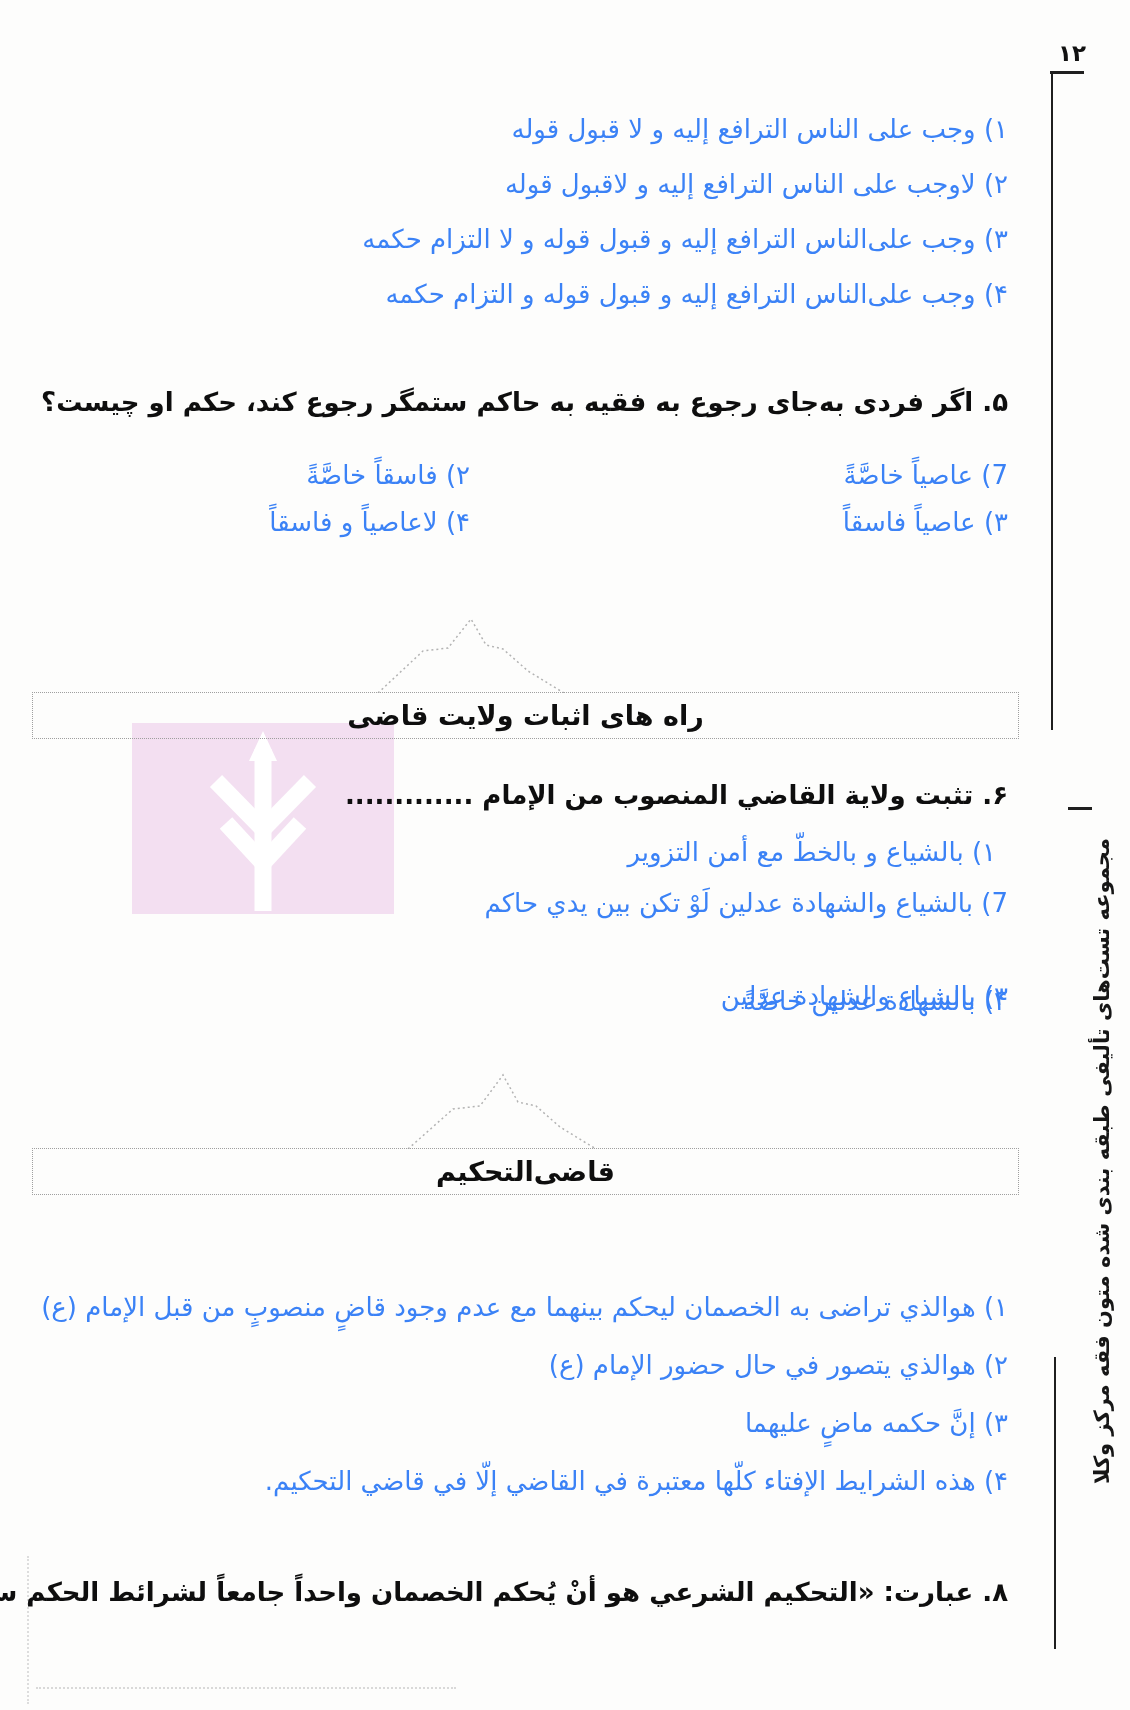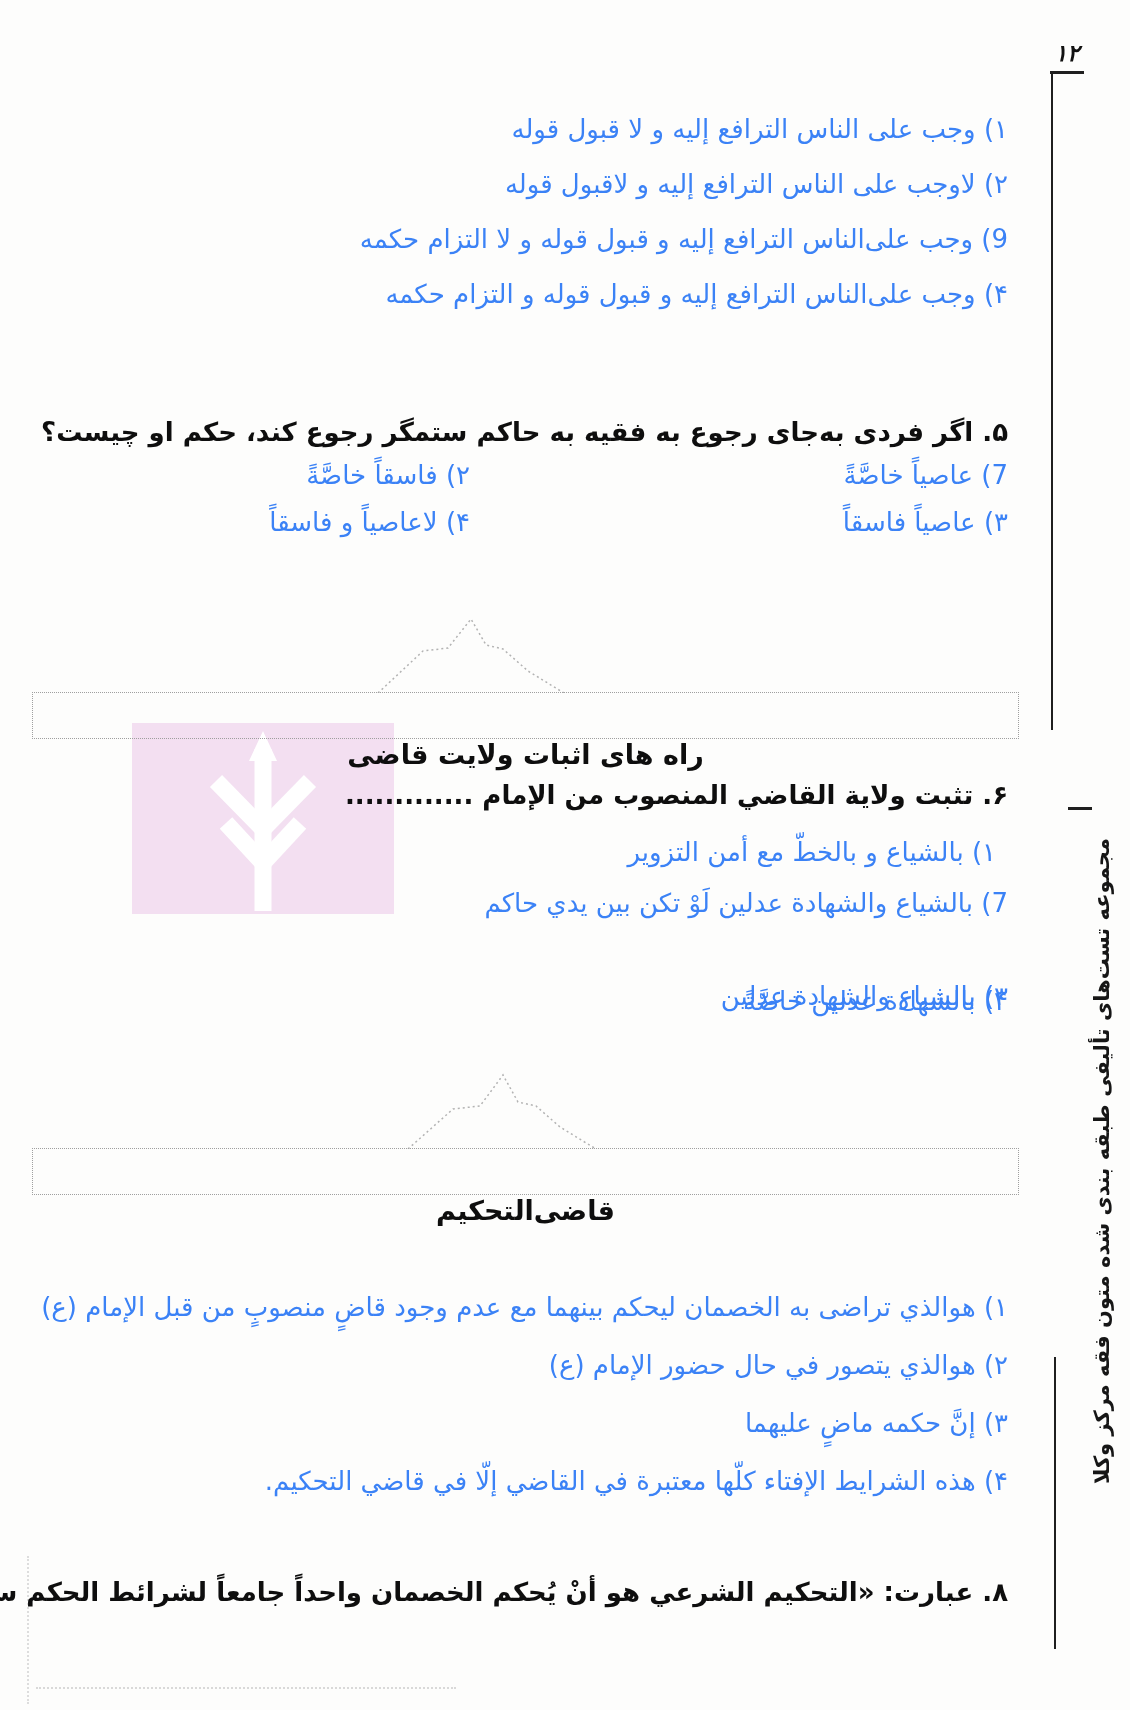--- a/index.html
+++ b/index.html
@@ -12,31 +12,31 @@
   .abs{position:absolute; white-space:nowrap; direction:rtl; unicode-bidi:plaintext; z-index:3;}
   .opt{font-size:26px; color:#3b82f6; line-height:38px;}
   .q{font-size:26px; font-weight:bold; color:#0e0e0e; line-height:40px;}
   .q8{font-size:26px;}
   .sec-box{
     position:absolute; left:32px; width:985px; height:45px; z-index:2;
     border:1px dotted #9f9f9f; background:transparent;
   }
   .sec-title{
     width:100%; text-align:center; font-weight:bold; font-size:27px;
-    line-height:45px; direction:rtl; color:#0e0e0e;margin-top:39px;
+    line-height:45px; direction:rtl; color:#0e0e0e;
   }
   .mountain{position:absolute; z-index:2;}
   
   #wm{position:absolute; z-index:1;}
   #wm-square{position:absolute; left:132px; top:722px; width:262px; height:193px;}
   
   .rule{position:absolute; background:#1f1f1f; z-index:4;}
   #page-number{
-    position:absolute; left:1048px; top:40px; width:38px; text-align:center;
-    font-size:23px; font-weight:bold; color:#111; z-index:4; direction:rtl;font-style:italic;
+    position:absolute; left:1048px; top:40px; width:38px; 
+    font-size:23px; font-weight:bold; color:#111; z-index:4; direction:rtl;
   }
   #spine-caption{
     position:absolute; left:542px; top:838px; width:540px; height:40px;
     transform:rotate(-90deg); transform-origin:right top;
     direction:rtl; text-align:right; font-weight:bold; font-size:21px;
     line-height:40px; color:#161616; z-index:4; white-space:nowrap;
   }
   .artifact{position:absolute; z-index:1;}
 </style>
 </head>
@@ -54,24 +54,24 @@
         <path d="M94 100 L131 140"></path>
         <path d="M168 100 L131 140"></path>
       </g>
       <polygon points="131,8 117,38 145,38" fill="#ffffff"></polygon>
     </svg>
 
   </div>
 
   <div class="abs opt" style="top:110px; right:122px">۱) وجب على الناس الترافع إليه و لا قبول قوله</div>
   <div class="abs opt" style="top:165px; right:122px">۲) لاوجب على الناس الترافع إليه و لاقبول قوله</div>
-  <div class="abs opt" style="top:220px; right:122px">9) وجب على‌الناس الترافع إليه و قبول قوله و لا التزام حكمه</div>
+  <div class="abs opt" style="top:220px; right:122px">۳) وجب على‌الناس الترافع إليه و قبول قوله و لا التزام حكمه</div>
   <div class="abs opt" style="top:275px; right:122px">۴) وجب على‌الناس الترافع إليه و قبول قوله و التزام حكمه</div>
 
-  <div class="abs q" style="top:412px; right:122px">۵. اگر فردی به‌جای رجوع به فقیه به حاکم ستمگر رجوع کند، حکم او چیست؟</div>
+  <div class="abs q" style="top:382px; right:122px">۵. اگر فردی به‌جای رجوع به فقیه به حاکم ستمگر رجوع کند، حکم او چیست؟</div>
   <div class="abs opt" style="top:456px; right:122px">7) عاصياً خاصَّةً</div>
   <div class="abs opt" style="top:456px; right:660px">۲) فاسقاً خاصَّةً</div>
   <div class="abs opt" style="top:503px; right:122px">۳) عاصياً فاسقاً</div>
   <div class="abs opt" style="top:503px; right:660px">۴) لاعاصياً و فاسقاً</div>
 
   <svg class="mountain" style="left:368px; top:613px" width="230" height="80" viewBox="0 0 230 80">
     <polyline points="10,80 55,38 80,35 103,6 118,32 135,36 160,58 196,80" fill="none" stroke="#b3b3b3" stroke-width="1.5" stroke-dasharray="2,3"></polyline>
   </svg>
   <div class="sec-box" style="top:692px">
     <div class="sec-title">راه های اثبات ولایت قاضی</div>

